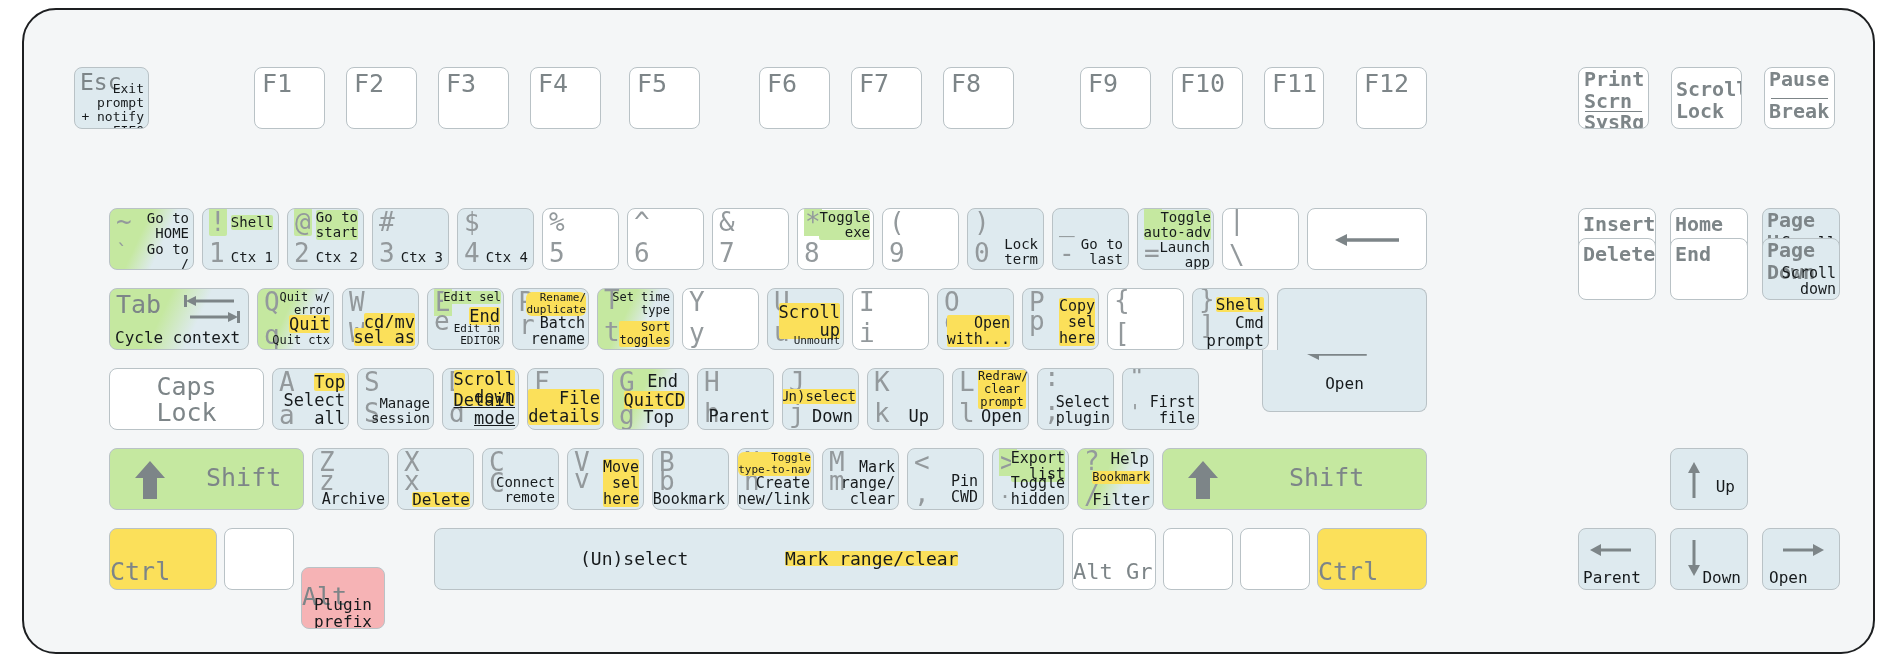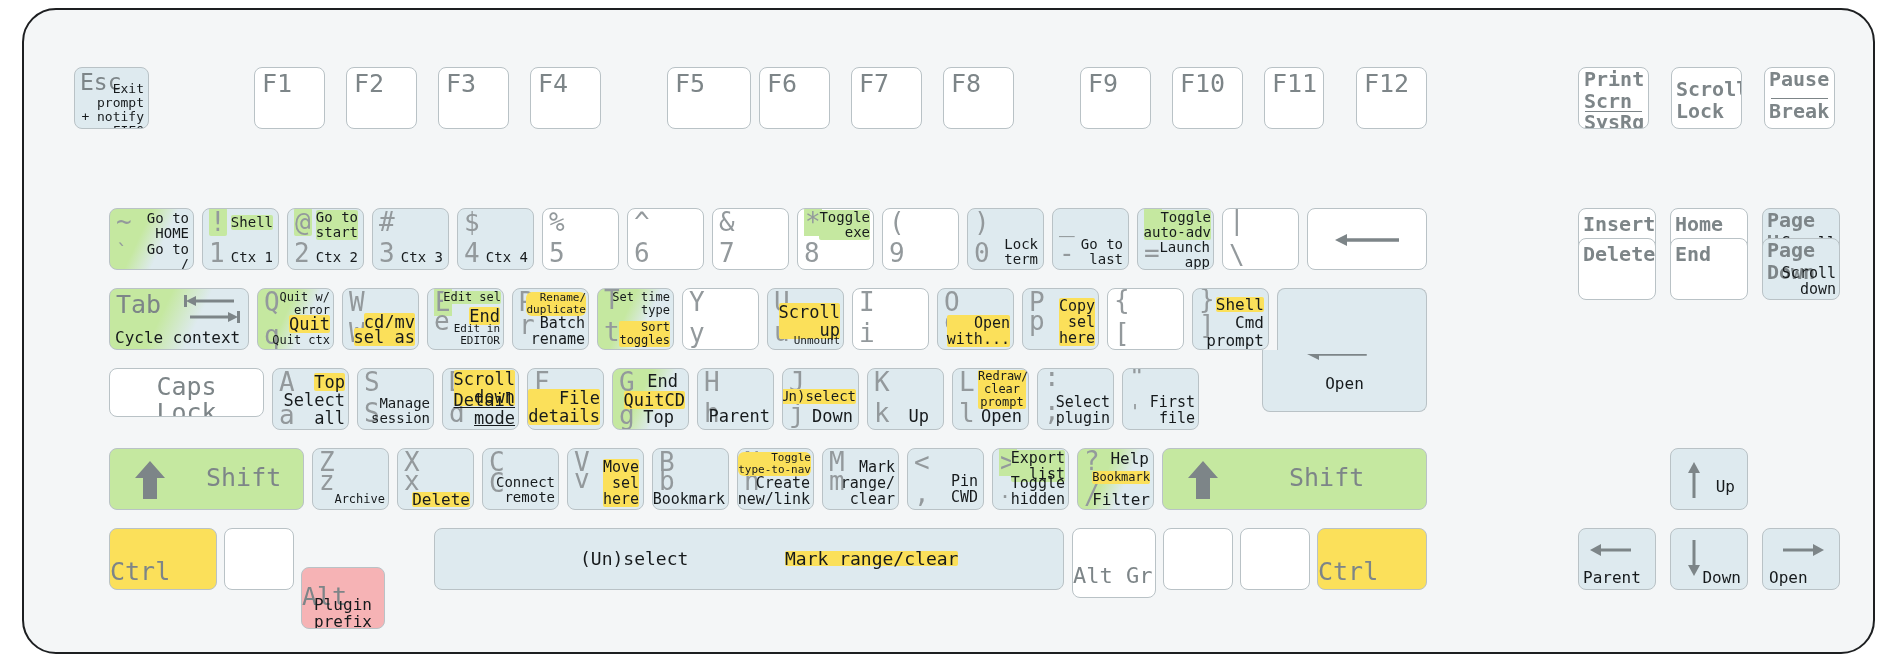--- a/index.html
+++ b/index.html
@@ -89,21 +89,21 @@
   <div class="key" style="left:322px;top:57px;width:71px;height:62px;">
       <span class="lg" style="left:7px;top:3px;">F2</span>
     </div>
   <div class="key" style="left:414px;top:57px;width:71px;height:62px;">
       <span class="lg" style="left:7px;top:3px;">F3</span>
     </div>
   <div class="key" style="left:506px;top:57px;width:71px;height:62px;">
       <span class="lg" style="left:7px;top:3px;">F4</span>
     </div>
 
-  <div class="key" style="left:643px;top:57px;width:84px;height:62px;">
+  <div class="key" style="left:605px;top:57px;width:71px;height:62px;">
       <span class="lg" style="left:7px;top:3px;">F5</span>
     </div>
   <div class="key" style="left:735px;top:57px;width:71px;height:62px;">
       <span class="lg" style="left:7px;top:3px;">F6</span>
     </div>
   <div class="key" style="left:827px;top:57px;width:71px;height:62px;">
       <span class="lg" style="left:7px;top:3px;">F7</span>
     </div>
   <div class="key" style="left:919px;top:57px;width:71px;height:62px;">
       <span class="lg" style="left:7px;top:3px;">F8</span>
@@ -339,21 +339,21 @@
   <div class="key blue" style="left:1253px;top:278px;width:150px;height:62px;border-bottom:none;border-bottom-left-radius:0;border-bottom-right-radius:0;"></div>
   <div class="key blue" style="left:1238px;top:340px;width:165px;height:62px;border-top:none;border-top-left-radius:0;border-top-right-radius:0;">
     <svg class="ar" width="70" height="34" viewBox="0 0 70 34" style="left:40px;top:-20px;">
       <polyline points="62,2 62,24 12,24" fill="none" stroke="#7d8588" stroke-width="3.5"></polyline>
       <polygon points="4,24 16,18 16,30" fill="#7d8588"></polygon>
     </svg>
     <span class="d c" style="top:26px;font-size:16px;">Open</span>
   </div>
   <div style="position:absolute;left:1254px;top:336px;width:148px;height:8px;background:#deeaef;"></div>
 
-  <div class="key" style="left:85px;top:358px;width:155px;height:49px;">
+  <div class="key" style="left:85px;top:358px;width:155px;height:62px;">
     <span class="lg c" style="left:0;right:0;text-align:center;top:5px;">Caps
 Lock</span>
   </div>
 
   <div class="key blue" style="left:248px;top:358px;width:77px;height:62px;">
     <span class="sym" style="top:-1px;">A</span>
     <span class="sym bot" style="bottom:0px;">a</span>
     <span class="d hi big" style="right:3px;top:4px;">Top</span>
     <span class="d big" style="right:3px;bottom:2px;">Select
 all</span>
@@ -435,21 +435,21 @@
   <div class="key green" style="left:85px;top:438px;width:195px;height:62px;">
     <svg class="ar" width="32" height="42" viewBox="0 0 32 42" style="left:24px;top:10px;">
       <polygon points="16,2 31,19 23,19 23,40 9,40 9,19 1,19" fill="#7d8588"></polygon>
     </svg>
     <span class="lg" style="left:96px;top:16px;">Shift</span>
   </div>
 
   <div class="key blue" style="left:288px;top:438px;width:77px;height:62px;">
     <span class="sym" style="top:-1px;">Z</span>
     <span class="sym bot" style="bottom:14px;">z</span>
-    <span class="d" style="right:3px;bottom:2px;font-size:12px;">Archive</span>
+    <span class="d" style="right:3px;bottom:2px;font-size:15px;">Archive</span>
   </div>
 
   <div class="key blue" style="left:373px;top:438px;width:77px;height:62px;">
     <span class="sym" style="top:-1px;">X</span>
     <span class="sym bot" style="bottom:14px;">x</span>
     <span class="d hi" style="right:3px;bottom:2px;font-size:16px;">Delete</span>
   </div>
 
   <div class="key blue" style="left:458px;top:438px;width:77px;height:62px;">
     <span class="sym" style="top:-1px;">C</span>
@@ -528,21 +528,21 @@
     <span class="lg c" style="top:16px;transform:none;">Alt</span>
     <span class="d c" style="top:28px;font-size:16px;line-height:17px;">Plugin
 prefix</span>
   </div>
 
   <div class="key blue" style="left:410px;top:518px;width:630px;height:62px;">
     <span class="d" style="left:145px;top:22px;font-size:18px;text-align:left;">(Un)select</span>
     <span class="d hi" style="left:350px;top:22px;font-size:18px;text-align:left;">Mark range/clear</span>
   </div>
 
-  <div class="key" style="left:1048px;top:518px;width:84px;height:70px;">
+  <div class="key" style="left:1048px;top:518px;width:84px;height:62px;">
     <span class="lg c" style="top:50%;font-size:22px;">Alt Gr</span>
   </div>
   <div class="key" style="left:1139px;top:518px;width:70px;height:62px;"></div>
   <div class="key" style="left:1216px;top:518px;width:70px;height:62px;"></div>
   <div class="key yellow" style="left:1293px;top:518px;width:110px;height:62px;">
     <span class="lg c" style="top:50%;">Ctrl</span>
   </div>
 
   <div class="key" style="left:1554px;top:198px;width:78px;height:62px;">
     <span class="lg small" style="left:4px;top:4px;">Insert</span>

